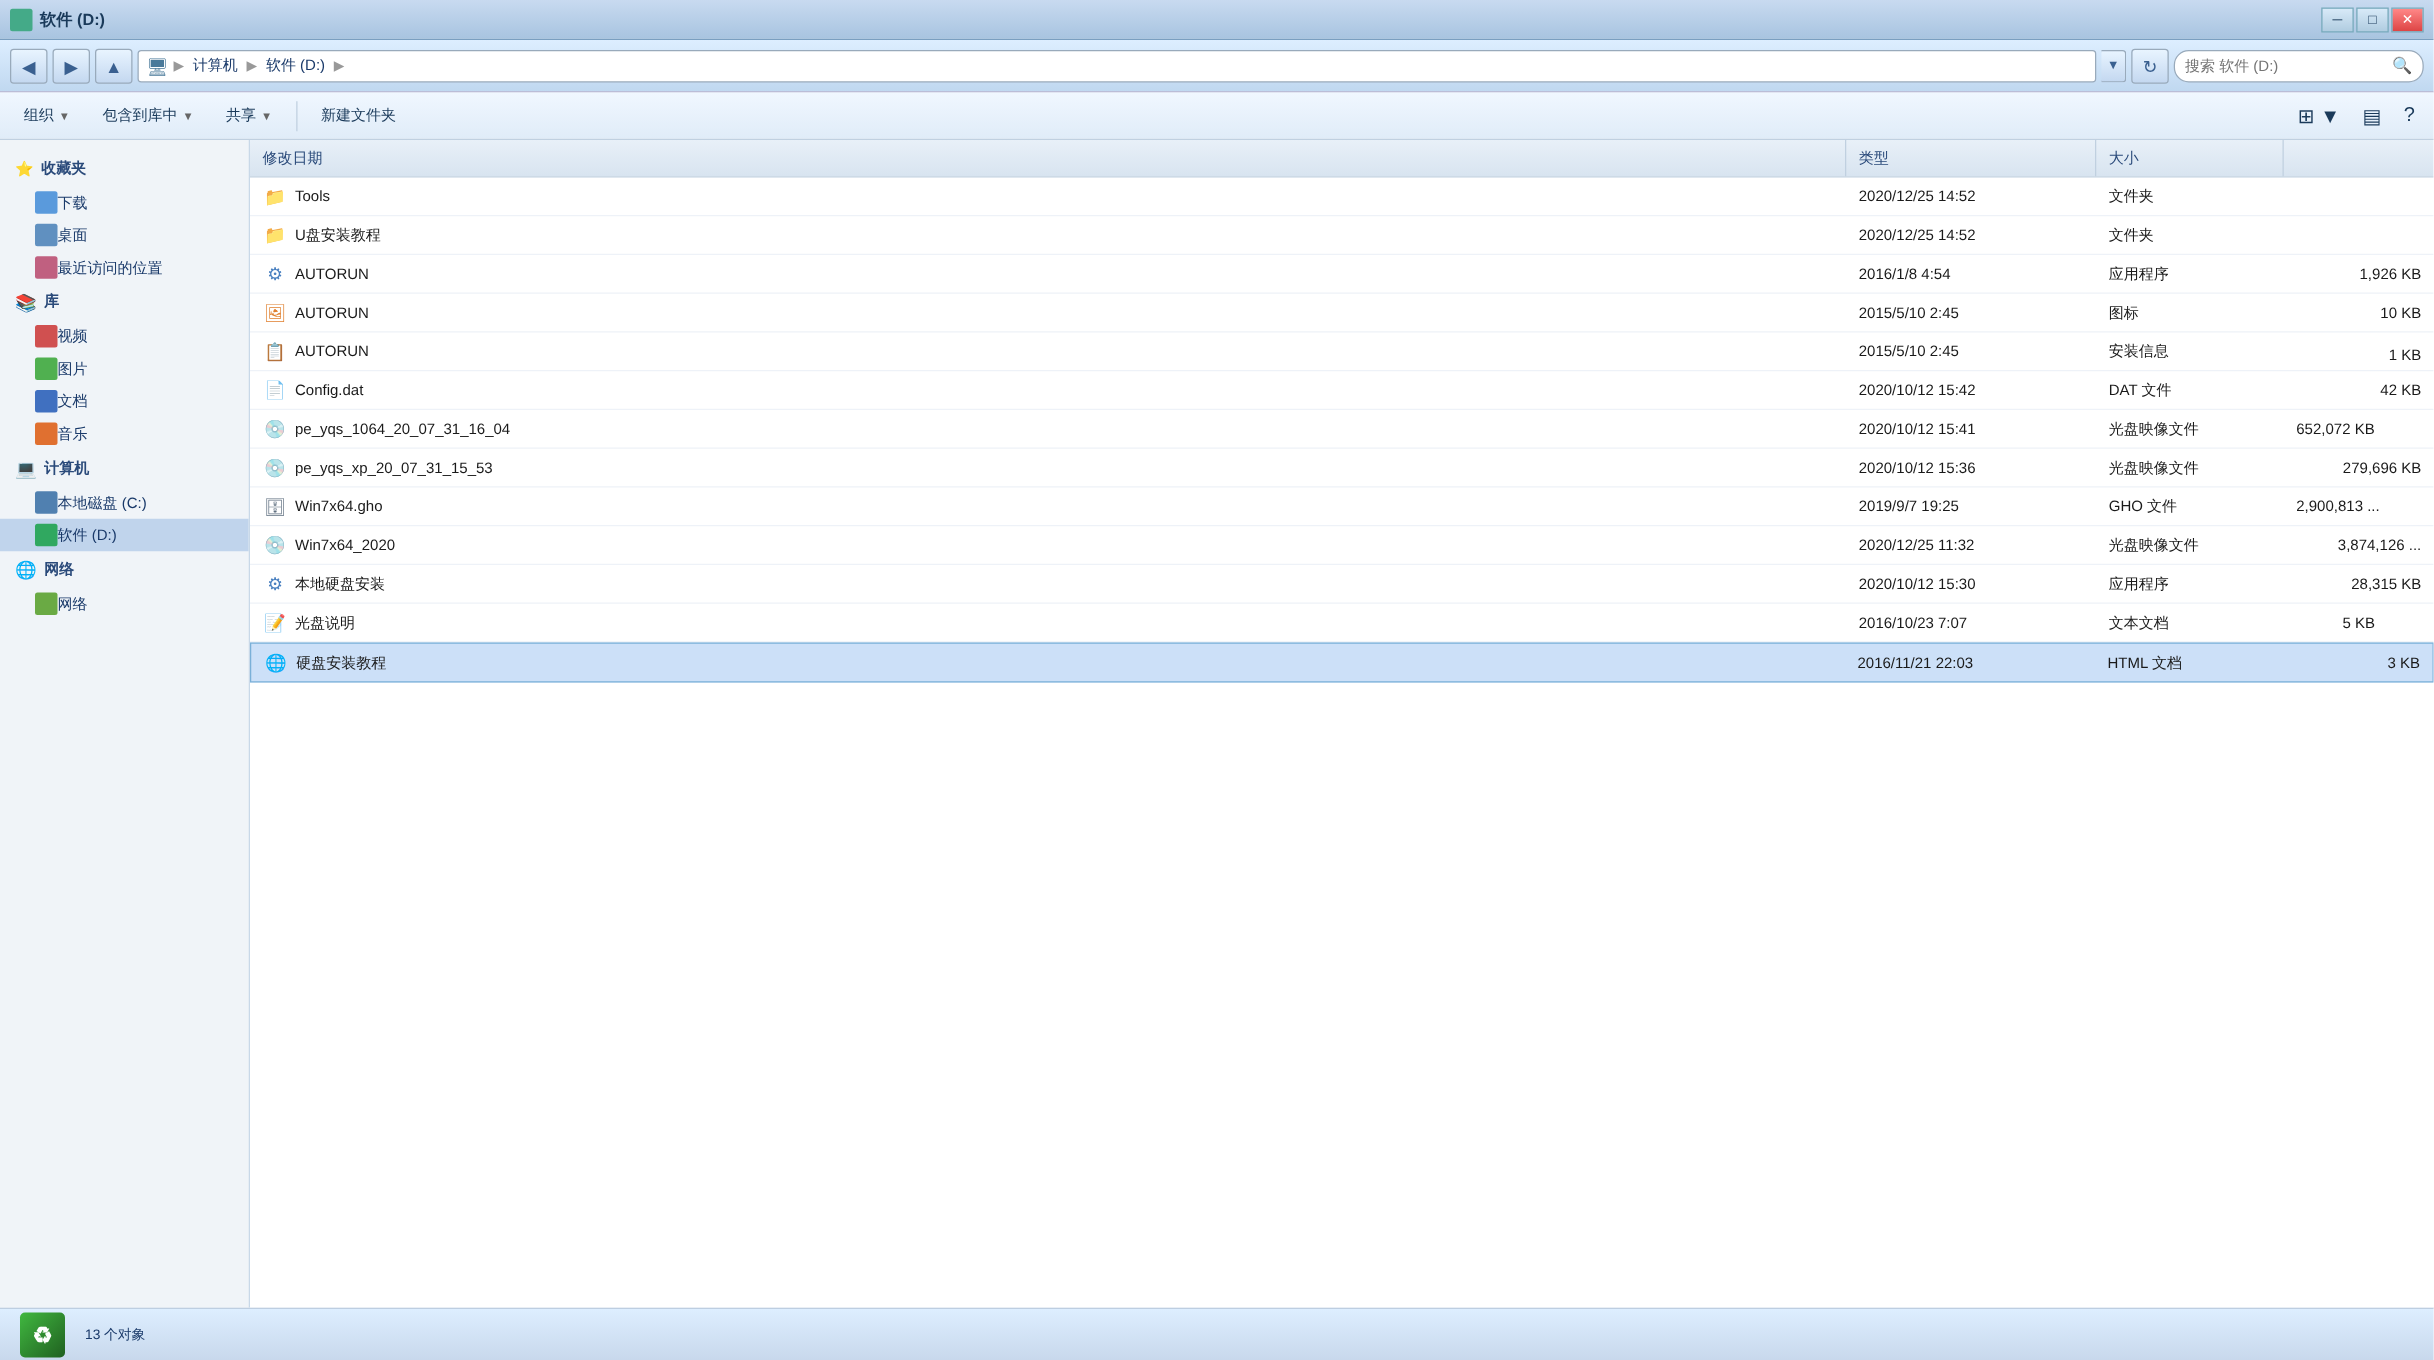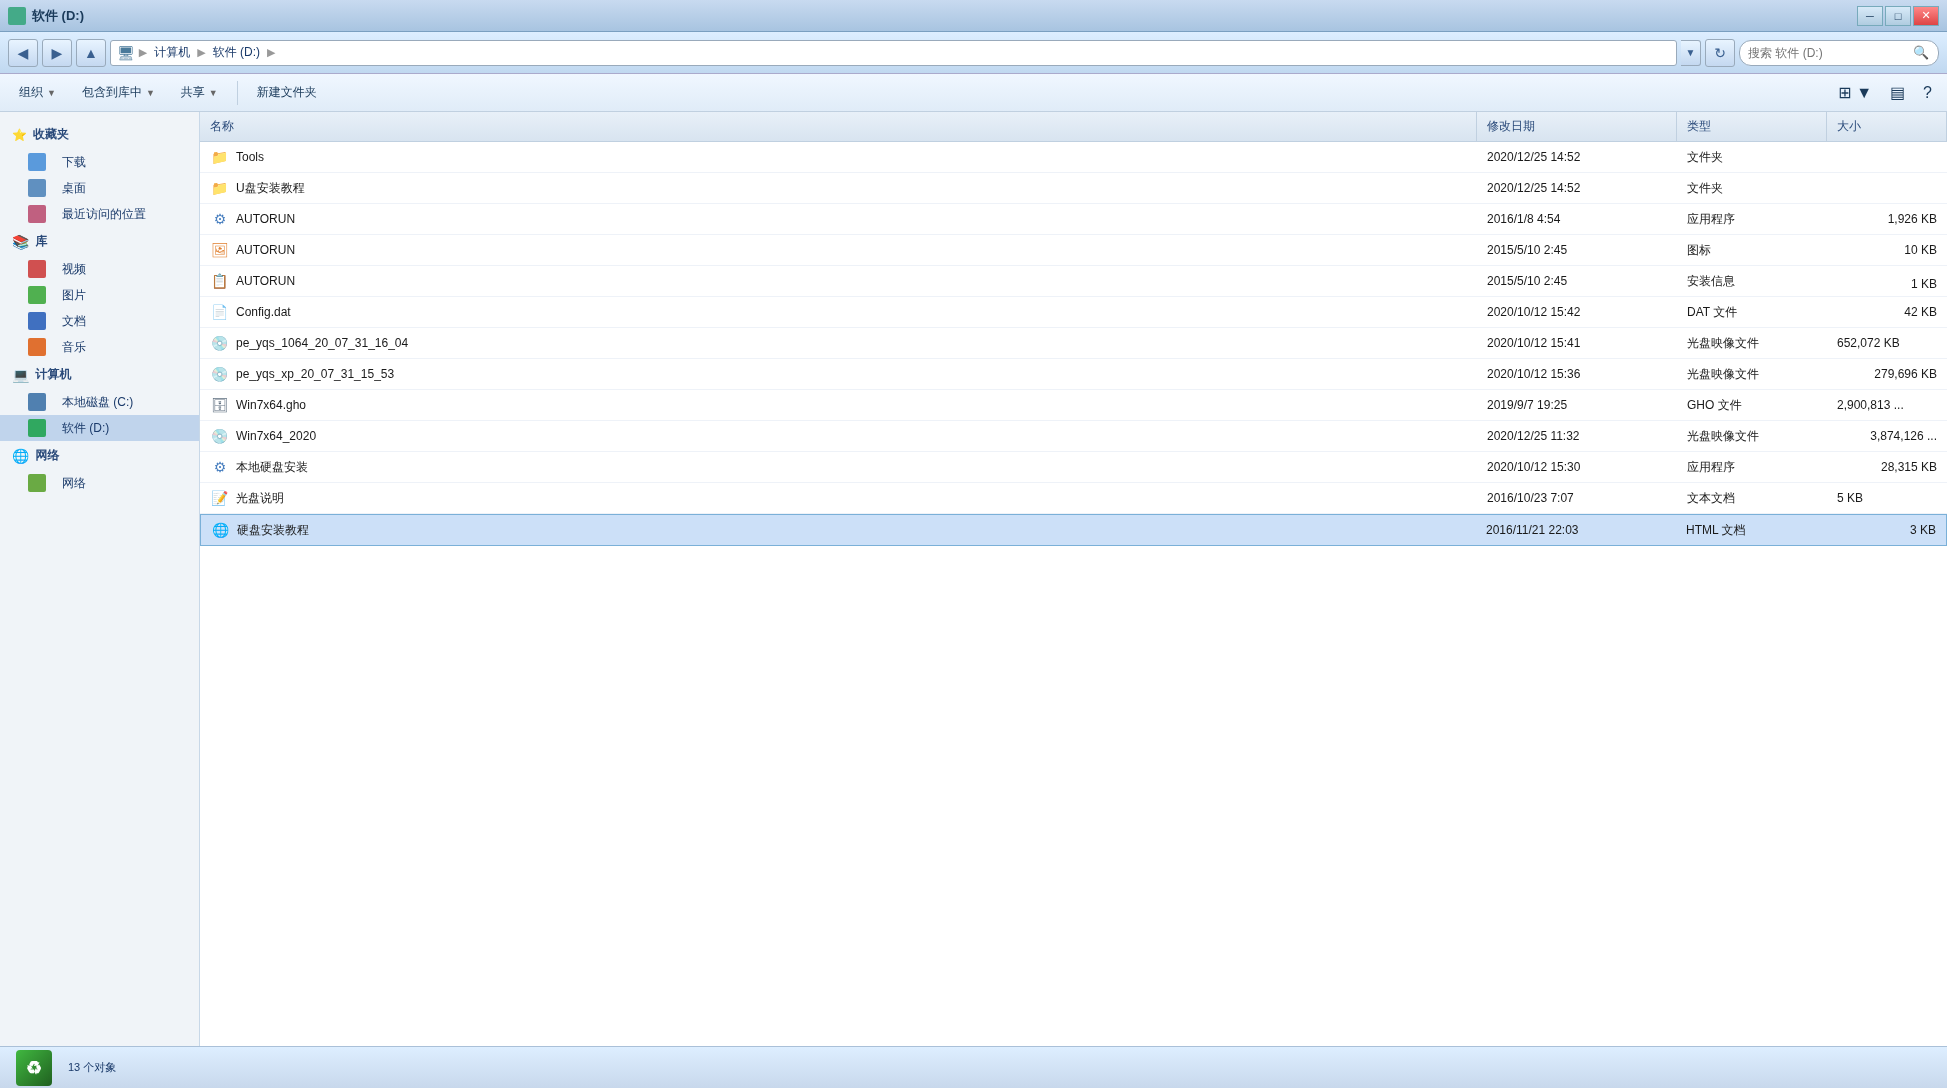--- a/index.html
+++ b/index.html
@@ -186,21 +186,21 @@
       gap: 6px;
       padding: 6px 12px;
       cursor: pointer;
       color: #2a4a7a;
       font-size: 12px;
       font-weight: bold;
     }
     .sidebar-item {
       display: flex;
       align-items: center;
-      gap: 16px;
+      gap: 0;
       padding: 4px 12px 4px 28px;
       cursor: pointer;
       color: #1a3a6a;
       font-size: 12px;
     }
     .sidebar-item.active { background: #c0d4ec; }
     .sidebar-icon {
       width: 18px; height: 18px;
       flex-shrink: 0;
     }
@@ -414,21 +414,20 @@
     </div>
     <div class="sidebar-item">
       <div class="sidebar-icon icon-network"></div>
       <span>网络</span>
     </div>
   </div>
 
   <div class="file-area">
 
     <div class="col-headers">
-      <div class="col-header">名称</div>
       <div class="col-header">修改日期</div>
       <div class="col-header">类型</div>
       <div class="col-header">大小</div>
     </div>
 
     <div id="file-list">
         <div class="file-row">
     <div class="file-cell">
       <div class="file-type-icon" style="color:#f0a830">📁</div>
       <span>Tools</span>
@@ -597,21 +596,21 @@
     <div class="file-cell">
       <div class="file-type-icon" style="color:#4070a0">📝</div>
       <span>光盘说明</span>
     </div>
     <div class="file-cell">
       <span>2016/10/23 7:07</span>
     </div>
     <div class="file-cell">
       <span>文本文档</span>
     </div>
-    <div class="file-cell" style="justify-content:flex-start;">
+    <div class="file-cell" style="justify-content:center;">
       <span>5 KB</span>
     </div>
   </div>
         <div class="file-row selected">
     <div class="file-cell">
       <div class="file-type-icon" style="color:#e06030">🌐</div>
       <span>硬盘安装教程</span>
     </div>
     <div class="file-cell">
       <span>2016/11/21 22:03</span>

